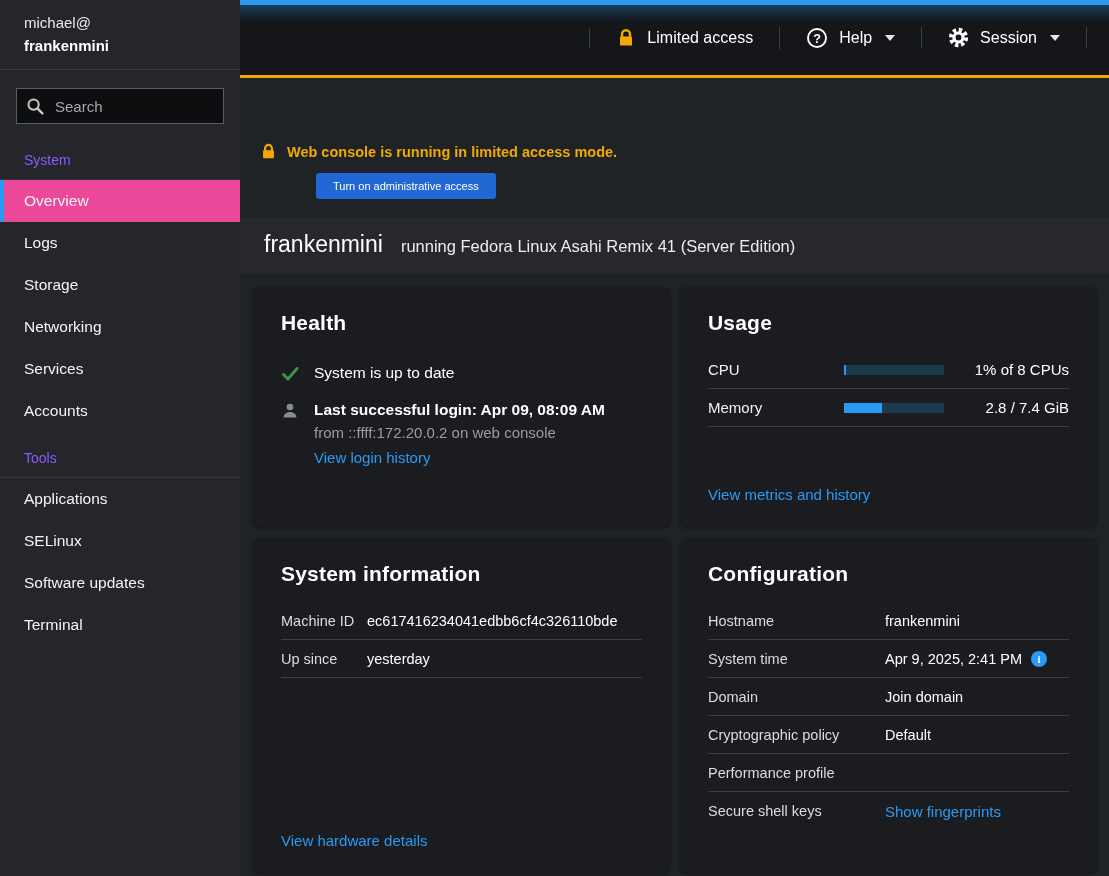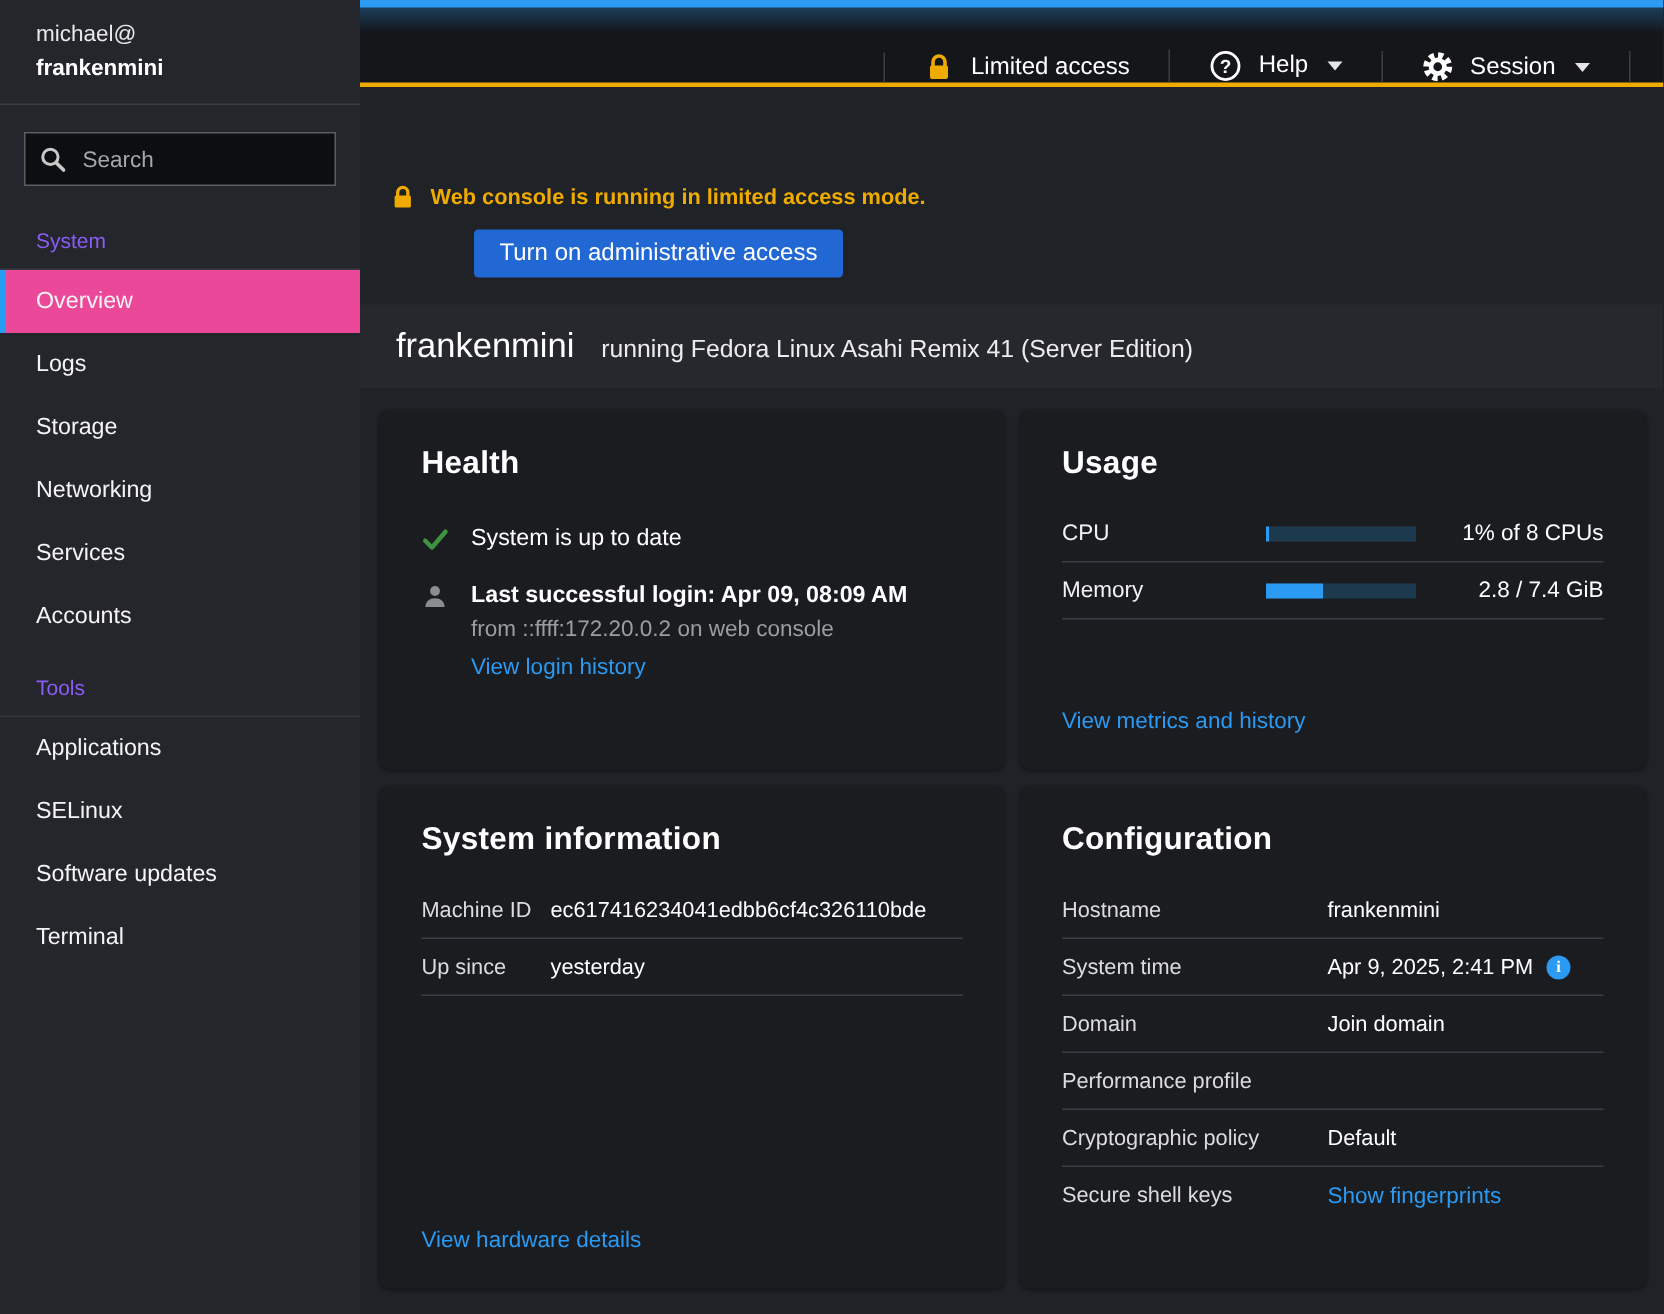--- a/index.html
+++ b/index.html
@@ -27,44 +27,44 @@
   .nav { flex: 1; overflow: hidden; }
   .nav-section { margin-top: 8px; }
   .nav-section-title { color: #8b5cf6; font-size: 14px; padding: 10px 24px 11px; border-bottom: 1px solid #35373b; }
   .nav-item { display: block; padding: 12px 24px; color: #f4f4f4; font-size: 15.5px; text-decoration: none; cursor: pointer; }
   .nav-item.active { background: #ec4899; box-shadow: inset 4px 0 0 #2b9af3; }
 
   
   .main { flex: 1; display: flex; flex-direction: column; min-width: 0; }
 
   .masthead {
-    height: 58px; flex: none; position: relative;
+    height: 78px; flex: none; position: relative;
     background: linear-gradient(180deg, rgba(43,154,243,0.30) 5px, rgba(43,154,243,0.0) 22px), #141619;
     border-bottom: 3px solid #f0ab00;
-    display: flex; justify-content: flex-end; align-items: flex-end;
+    display: flex; justify-content: flex-end; align-items: center;
   }
   .masthead::before { content: ""; position: absolute; top: 0; left: 0; right: 0; height: 5px; background: #2b9af3; }
   .mast-item {
     display: flex; align-items: center; gap: 11px; padding: 0 26px;
     border-left: 1px solid #3c3f42; color: #fff; font-size: 16px; cursor: pointer; background: transparent;
   }
   .mast-item.last { border-right: 1px solid #3c3f42; }
   .mast-spacer { width: 22px; flex: none; }
   .caret { width: 0; height: 0; border-left: 5px solid transparent; border-right: 5px solid transparent; border-top: 6px solid #e6e6e6; margin-left: 2px; }
 
   .content { flex: 1; background: #1f2226; overflow: hidden; display: flex; flex-direction: column; margin-top: 48px; }
 
   
   .banner { padding: 17px 24px 0 20px; }
   .banner-row { display: flex; align-items: center; gap: 10px; }
   .banner-msg { color: #f0ab00; font-weight: 700; font-size: 14.5px; }
   .banner-btn {
     margin: 13px 0 18px 56px; display: inline-block;
     background: #2268d5; color: #fff; border: none; border-radius: 3px;
-    padding: 7px 17px; font-size: 16px; cursor: pointer;
+    padding: 7px 17px; font-size: 11px; cursor: pointer;
     font-family: "Liberation Sans", sans-serif;
   }
 
   
   .title-strip { background: #26282d; padding: 14px 24px 15px; display: flex; align-items: baseline; gap: 18px; flex: none; }
   .host-title { font-size: 23px; font-weight: 400; color: #fff; }
   .host-sub { font-size: 16.5px; color: #ececec; }
 
   
   .cards { padding: 14px 12px 14px 13px; display: grid; grid-template-columns: 1fr 1fr; gap: 11px 10px; align-content: start; }
@@ -274,29 +274,29 @@
                   <span class="info-icon">i</span>
                 </span>
               </div>
               <div class="info-row">
                 <span class="i-label">Domain</span>
                 <span class="i-value">
                   <span>Join domain</span>
                 </span>
               </div>
               <div class="info-row">
+                <span class="i-label">Cryptographic policy</span>
+                <span class="i-value">
+                  <span>Default</span>
+                </span>
+              </div>
+              <div class="info-row">
                 <span class="i-label">Performance profile</span>
                 <span class="i-value">
                   <span></span>
-                </span>
-              </div>
-              <div class="info-row">
-                <span class="i-label">Cryptographic policy</span>
-                <span class="i-value">
-                  <span>Default</span>
                 </span>
               </div>
               <div class="info-row no-divider">
                 <span class="i-label">Secure shell keys</span>
                 <span class="i-value">
                   <a class="link">Show fingerprints</a>
                 </span>
               </div>
             </div>
         </div>

